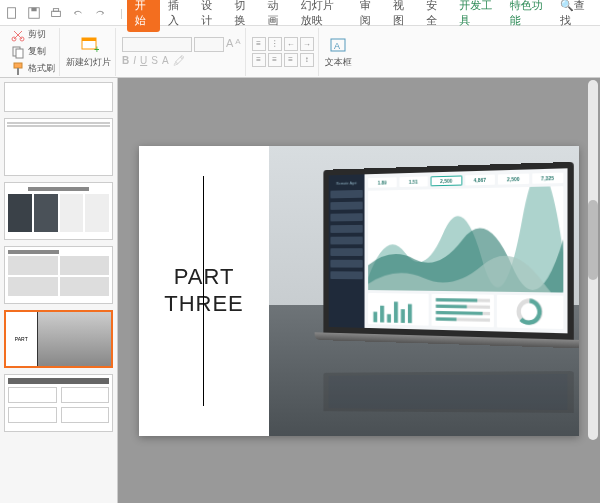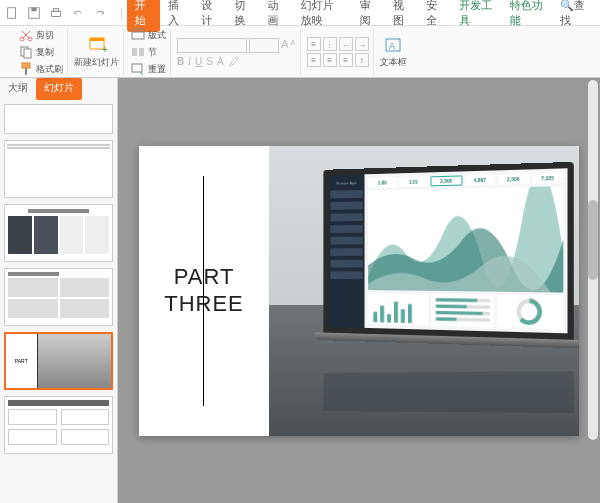--- a/index.html
+++ b/index.html
@@ -4,21 +4,21 @@
 <style>
 * { margin: 0; padding: 0; box-sizing: border-box; font-family: "Microsoft YaHei", Arial, sans-serif; }
 body { width: 600px; height: 503px; background: #f0f0f0; overflow: hidden; font-size: 11px; }
 
 .menubar { height: 26px; background: #fff; display: flex; align-items: center; padding: 0 4px; border-bottom: 1px solid #ddd; }
 .menubar-tab { padding: 4px 8px; font-size: 11px; color: #555; cursor: pointer; }
 .menubar-tab.active { background: #f36e1f; color: #fff; border-radius: 3px; }
 .menubar-icons { display: flex; gap: 6px; margin-right: 8px; }
 .mb-icon { width: 16px; height: 16px; display: flex; align-items: center; justify-content: center; color: #888; }
 
-.ribbon { height: 52px; background: #fafafa; display: flex; align-items: flex-start; padding: 2px 14px; border-bottom: 1px solid #ccc; gap: 2px; }
+.ribbon { height: 52px; background: #fafafa; display: flex; align-items: center; padding: 2px 6px; border-bottom: 1px solid #ccc; gap: 2px; }
 .ribbon-group { display: flex; flex-direction: column; align-items: center; padding: 0 4px; border-right: 1px solid #e5e5e5; height: 48px; justify-content: center; }
 .ribbon-group.noborder { border-right: none; }
 .ribbon-btn { display: flex; flex-direction: column; align-items: center; font-size: 9px; color: #555; cursor: pointer; gap: 1px; }
 .ribbon-btn-h { display: flex; align-items: center; font-size: 9px; color: #555; cursor: pointer; gap: 2px; }
 .ribbon-stack { display: flex; flex-direction: column; gap: 1px; }
 .ribbon-icon { width: 16px; height: 16px; }
 .ribbon-icon-lg { width: 20px; height: 20px; }
 .para-grid { display: grid; grid-template-columns: repeat(4, 14px); grid-template-rows: repeat(2, 14px); gap: 2px; }
 .para-grid span { width: 14px; height: 14px; border: 1px solid #ccc; display: flex; align-items: center; justify-content: center; font-size: 8px; color: #888; }
 
@@ -141,45 +141,20 @@
     </div>
   </div>
   <div class="ribbon-group">
     <div class="ribbon-btn">
       <svg class="ribbon-icon-lg" viewBox="0 0 20 20">
           <rect x="3" y="3" width="14" height="11" fill="#fff" stroke="#f90"></rect>
           <rect x="3" y="3" width="14" height="3" fill="#f90"></rect>
           <text x="15" y="18" font-size="10" fill="#3a3">+</text>
         </svg>
       <span>新建幻灯片</span>
-    </div>
-  </div>
-  <div class="ribbon-group">
-    <div class="ribbon-stack">
-      <div class="ribbon-btn-h">
-          <svg class="ribbon-icon" viewBox="0 0 16 16">
-            <rect x="2" y="2" width="12" height="10" fill="none" stroke="#888"></rect>
-            <line x1="2" y1="5" x2="14" y2="5" stroke="#888"></line>
-          </svg>
-          <span>版式</span>
-        </div>
-      <div class="ribbon-btn-h">
-          <svg class="ribbon-icon" viewBox="0 0 16 16">
-            <rect x="2" y="4" width="5" height="8" fill="#ccc"></rect>
-            <rect x="9" y="4" width="5" height="8" fill="#ccc"></rect>
-          </svg>
-          <span>节</span>
-        </div>
-      <div class="ribbon-btn-h">
-          <svg class="ribbon-icon" viewBox="0 0 16 16">
-            <rect x="2" y="3" width="10" height="8" fill="none" stroke="#888"></rect>
-            <path d="M10 11 l3 3" stroke="#6a6"></path>
-          </svg>
-          <span>重置</span>
-        </div>
     </div>
   </div>
   <div class="ribbon-group">
     <div class="ribbon-stack" style="gap:3px">
       <div style="display:flex;gap:2px">
         <div style="width:70px;height:15px;border:1px solid #ccc;background:#f8f8f8"></div>
         <div style="width:30px;height:15px;border:1px solid #ccc;background:#f8f8f8"></div>
         <span style="font-size:11px;color:#bbb">A</span>
         <span style="font-size:8px;color:#bbb">A</span>
       </div>
@@ -211,24 +186,20 @@
           <rect x="3" y="4" width="14" height="12" fill="none" stroke="#59b"></rect>
           <text x="6" y="14" font-size="9" fill="#59b">A</text>
         </svg>
       <span>文本框</span>
     </div>
   </div>
 </div>
 
 <div class="content">
   <div class="sidepanel">
-    <div class="sidepanel-tabs">
-      <div class="sidepanel-tab">大纲</div>
-      <div class="sidepanel-tab active">幻灯片</div>
-    </div>
     <div class="thumbs">
       <div class="thumb" style="height:30px">
           <div class="tm-split" style="width:100%">
             <div style="height:60%;display:flex">
               <div style="width:40%;background:#2a3138"></div>
               <div style="flex:1;background:#3a4148"></div>
             </div>
             <div style="flex:1;background:#fff"></div>
           </div>
         </div>

